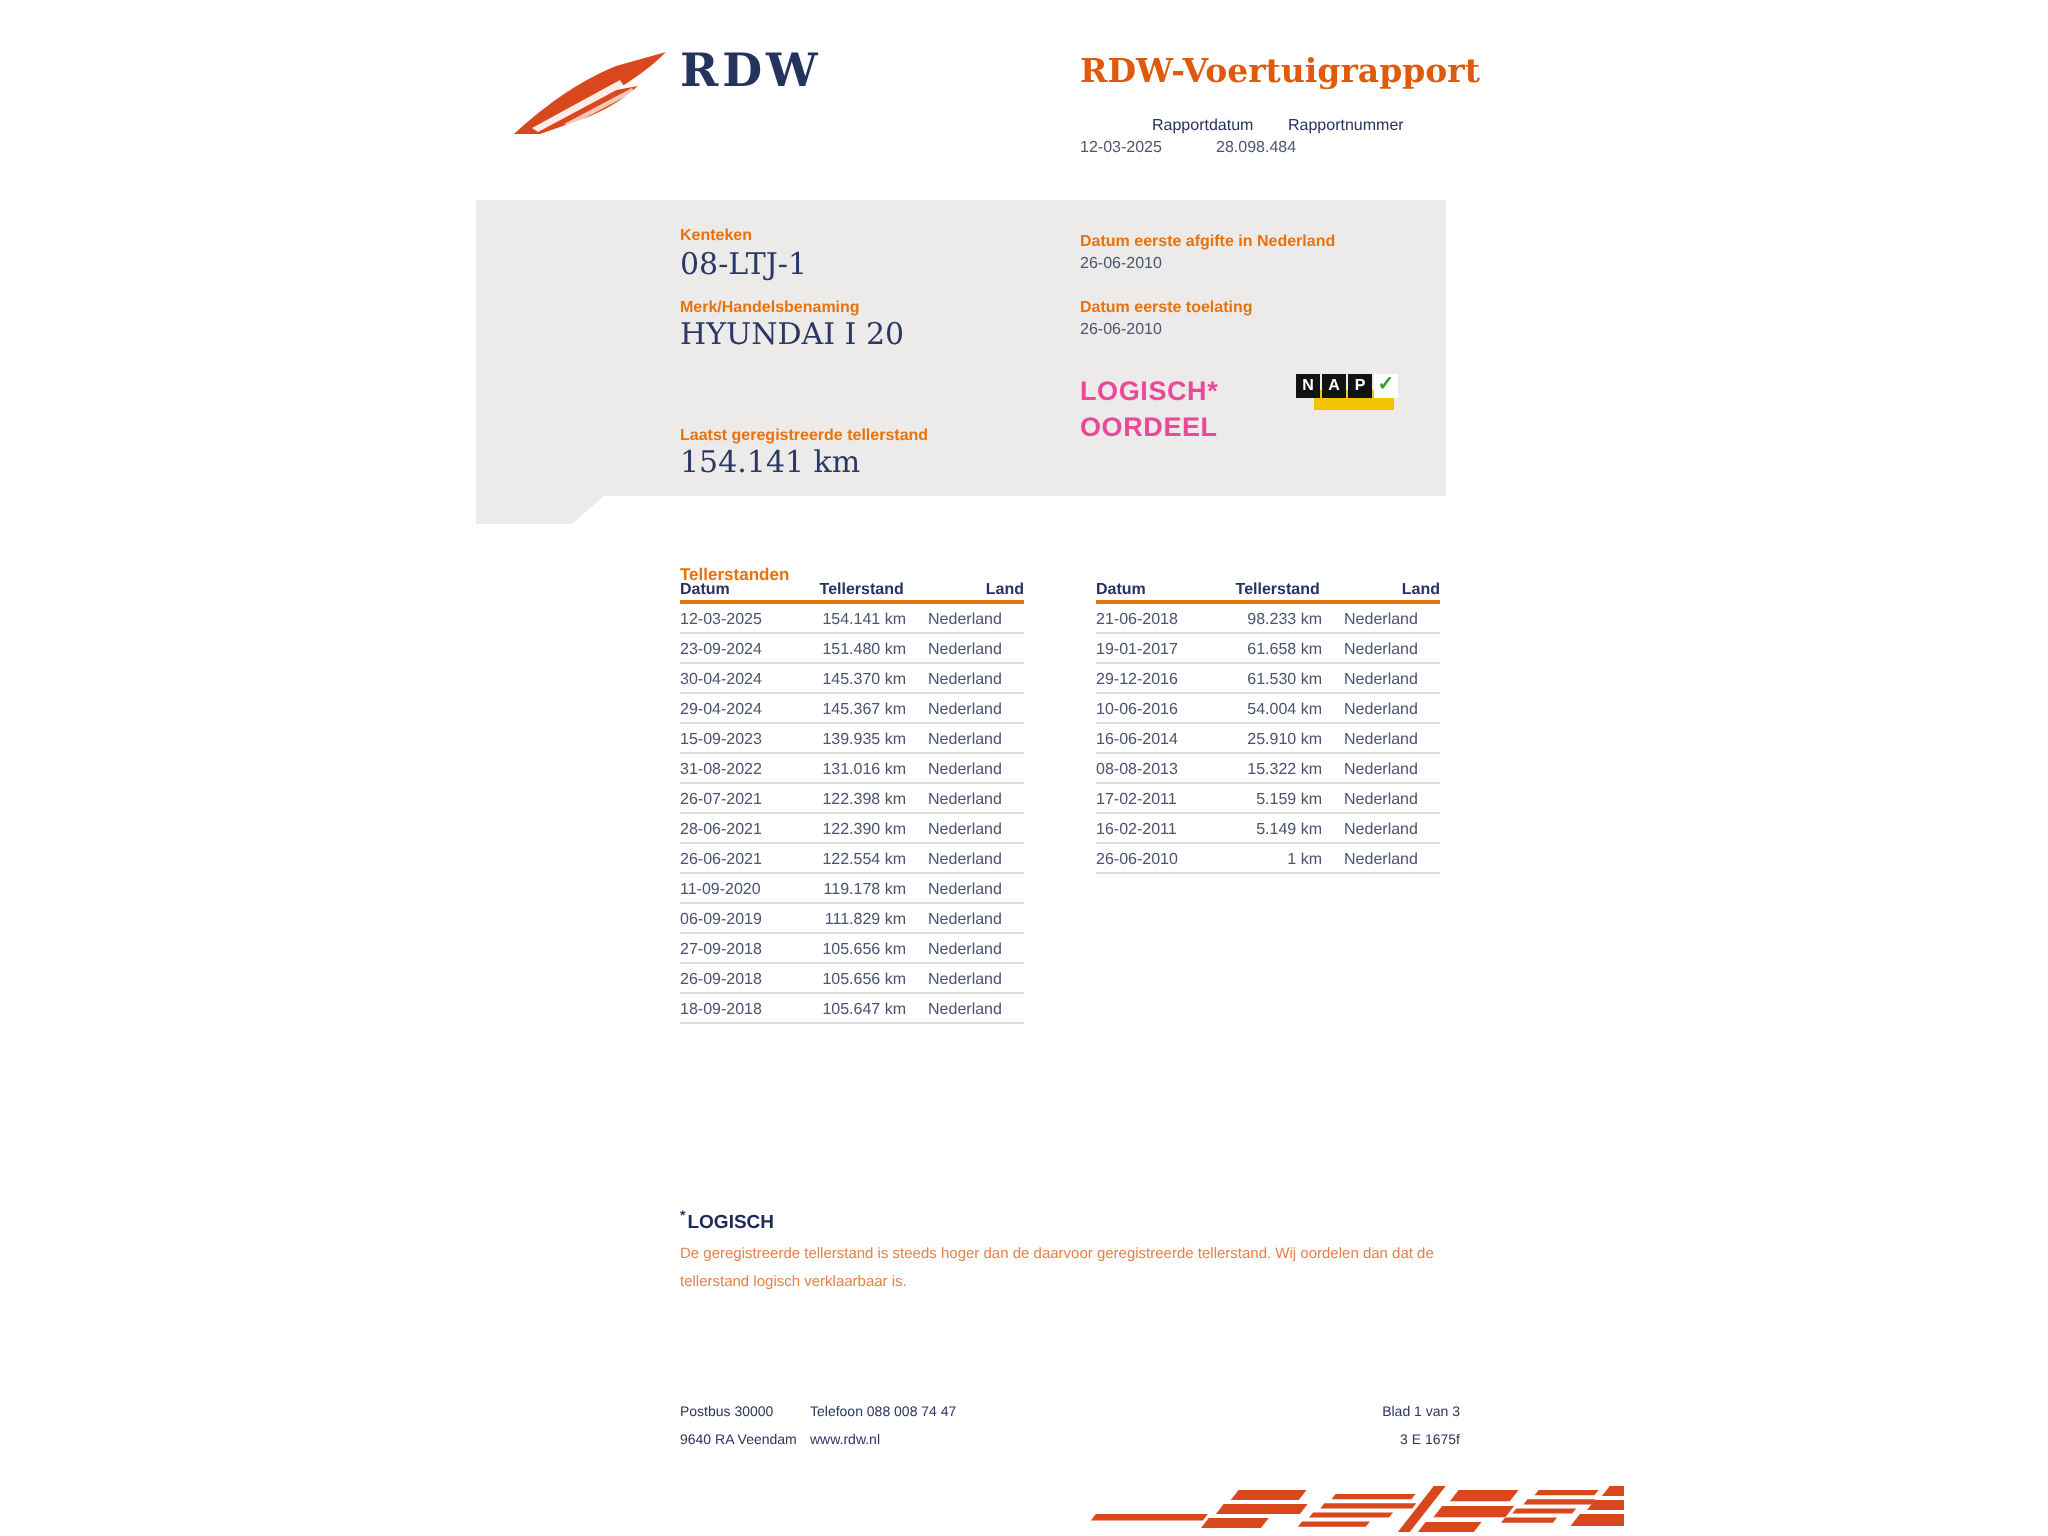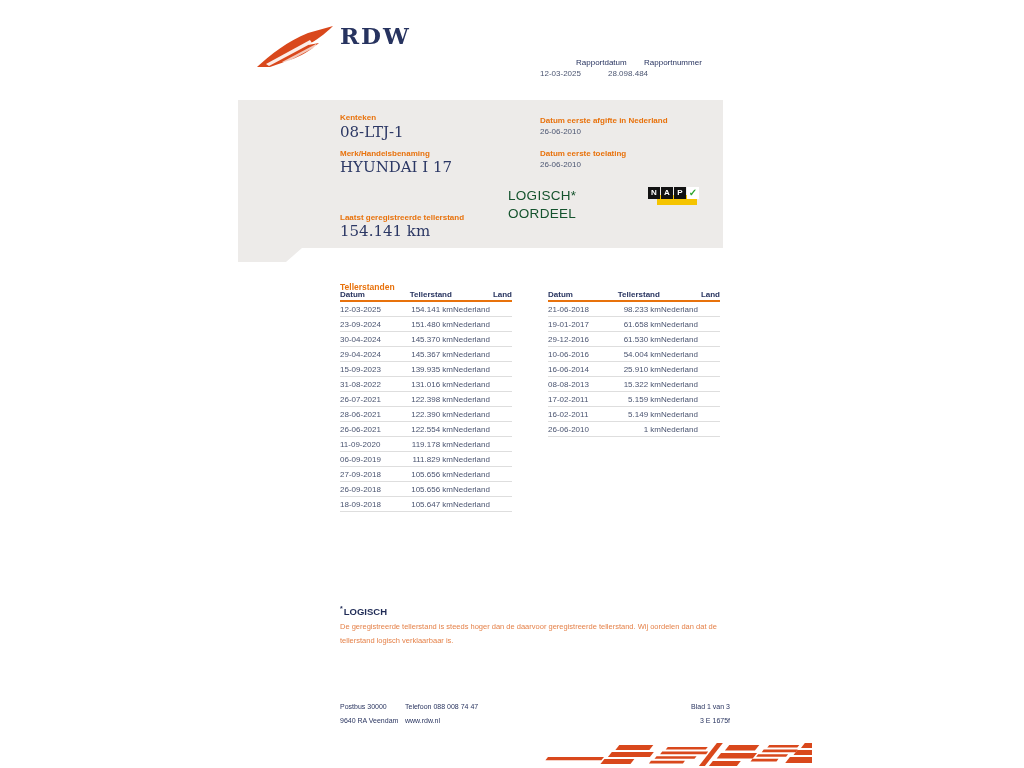--- a/index.html
+++ b/index.html
@@ -27,42 +27,42 @@
   #kenteken-label { left:340px; top:113px; }
   #kenteken-value { left:340px; top:123px; }
   #merk-label { left:340px; top:149px; }
   #merk-value { left:340px; top:158px; }
   #teller-label { left:340px; top:213px; }
   #teller-value { left:340px; top:222px; }
   #afgifte-label { left:540px; top:116px; }
   #afgifte-value { left:540px; top:127px; }
   #toelating-label { left:540px; top:149px; }
   #toelating-value { left:540px; top:160px; }
-  #oordeel { position:absolute; left:508px; top:187px; font-size:13.5px; font-weight:normal;
-             line-height:18px; letter-spacing:0.3px; color:#14532d; }
+  #oordeel { position:absolute; left:540px; top:187px; font-size:13.5px; font-weight:bold;
+             line-height:18px; letter-spacing:0.3px; color:#ec4899; }
 
   
   #nap-logo { position:absolute; left:648px; top:186px; width:50px; height:20px; }
   #nap-yellow { position:absolute; left:9px; top:9px; width:40px; height:10px; background:#F5C400; }
   .nap-box { position:absolute; top:1px; width:12px; height:12px; background:#121212; color:#ffffff;
              font-size:8px; font-weight:bold; text-align:center; line-height:12px; }
   #nap-n { left:0; } #nap-a { left:13px; } #nap-p { left:26px; }
   #nap-check { position:absolute; left:39px; top:1px; width:12px; height:12px; background:#ffffff;
                color:#2FA52F; font-size:10px; font-weight:bold; text-align:center; line-height:12px; }
 
   
   #tellerstanden-title { position:absolute; left:340px; top:282px; font-size:8.5px; font-weight:bold; color:#E8720C; }
   .ktable { position:absolute; top:290px; width:172px; font-size:8px; color:#4A5470; }
   #table-left { left:340px; }
   #table-right { left:548px; }
   .thead { display:flex; height:12px; font-weight:bold; color:#27335F; border-bottom:2px solid #E8720C;gap:41px; }
   .trow { display:flex; height:15px; align-items:center; border-bottom:1px solid #DEDEDE; }
   .c0 { width:64px; text-align:left; }
   .c1 { width:49px; text-align:right; }
-  .c2 { flex:1; text-align:left; }
+  .c2 { flex:1; text-align:center; }
 
   
   #footnote-title { position:absolute; left:340px; top:605px; font-size:9.5px; font-weight:bold; color:#1F2B56; }
   #footnote-title .ast { font-size:7px; vertical-align:4px; margin-right:1px; }
   #footnote-text { position:absolute; left:340px; top:620px; width:392px; font-size:7.5px;
                    line-height:14px; color:#E5824A; }
 
   
   .foot { position:absolute; font-size:7px; line-height:14px; color:#2A3560; }
   #foot-address { left:340px; top:700px; }
@@ -78,32 +78,33 @@
 
 <div id="page">
 
   <svg id="logo-wing" viewBox="0 0 78 46">
     <path d="M1 43 C14 31 32 17 52 9 L77 2 C68 11 60 16 52 21 L63 19 C54 27 45 32 34 36 L14 43 Z" fill="#D9481C"></path>
     <path d="M10 40 L54 16 L56 19 L13 42 Z" fill="#ffffff" opacity="0.9"></path>
     <path d="M26 38 L60 20 L61 22 L29 39 Z" fill="#ffffff" opacity="0.7"></path>
   </svg>
   <div id="logo-text">RDW</div>
 
+  <div id="report-title">RDW-Voertuigrapport</div>
   <div id="rapportdatum-label" class="hdr-label">Rapportdatum</div>
   <div id="rapportdatum-value" class="hdr-value">12-03-2025</div>
   <div id="rapportnummer-label" class="hdr-label">Rapportnummer</div>
   <div id="rapportnummer-value" class="hdr-value">28.098.484</div>
 
   <div id="summary-panel"></div>
   <div id="summary-tab"></div>
 
   <div id="kenteken-label" class="fld-label">Kenteken</div>
   <div id="kenteken-value" class="fld-value-lg">08-LTJ-1</div>
   <div id="merk-label" class="fld-label">Merk/Handelsbenaming</div>
-  <div id="merk-value" class="fld-value-lg">HYUNDAI I 17</div>
+  <div id="merk-value" class="fld-value-lg">HYUNDAI I 20</div>
   <div id="teller-label" class="fld-label">Laatst geregistreerde tellerstand</div>
   <div id="teller-value" class="fld-value-lg">154.141 km</div>
 
   <div id="afgifte-label" class="fld-label">Datum eerste afgifte in Nederland</div>
   <div id="afgifte-value" class="fld-value-sm">26-06-2010</div>
   <div id="toelating-label" class="fld-label">Datum eerste toelating</div>
   <div id="toelating-value" class="fld-value-sm">26-06-2010</div>
 
   <div id="oordeel">
     <div>LOGISCH*</div>

